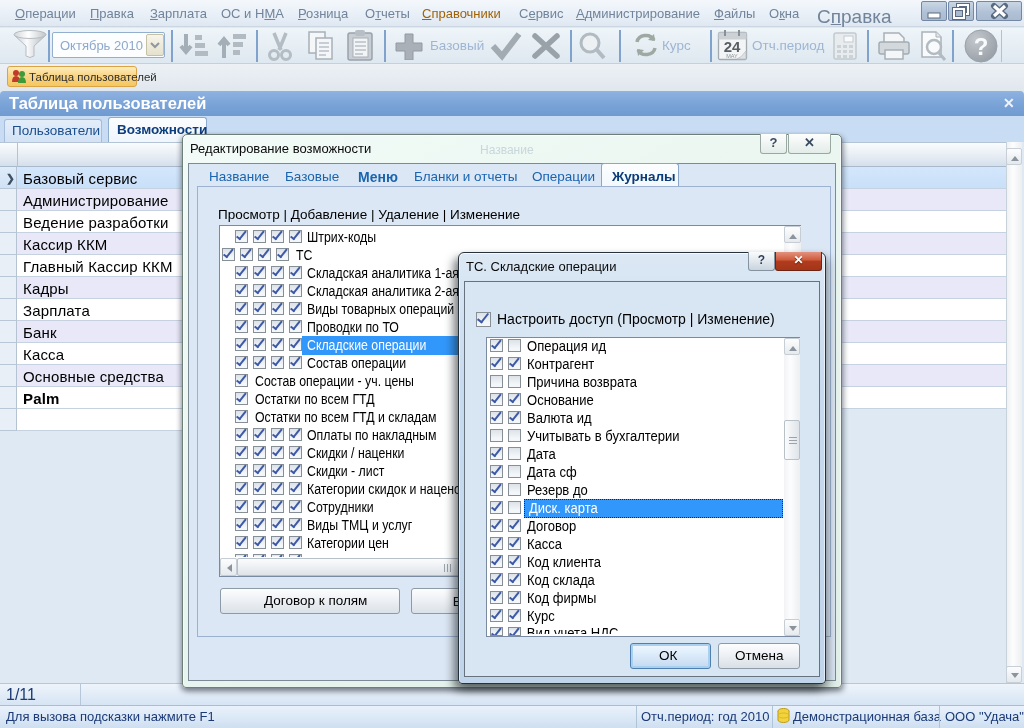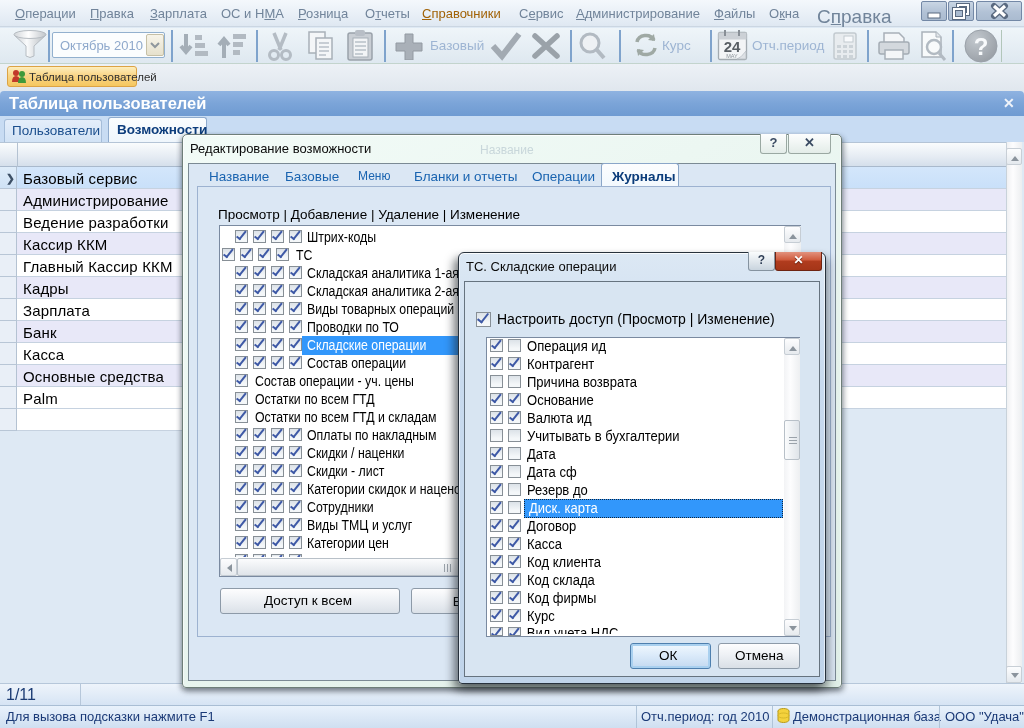--- a/index.html
+++ b/index.html
@@ -224,21 +224,21 @@
 <div class="ab" style="left:0;top:321px;width:17px;height:22px;background:#e9eff7;border-bottom:1px solid #b8c6d6;border-right:1px solid #b4c2d2;"></div>
 <div class="t" style="left:23px;top:324px;font-size:15px;color:#000;font-weight:normal;letter-spacing:0.15px;">Банк</div>
 <div class="ab" style="left:17px;top:343px;width:989px;height:22px;background:#ffffff;border-bottom:1px solid #c6d2e0;"></div>
 <div class="ab" style="left:0;top:343px;width:17px;height:22px;background:#e9eff7;border-bottom:1px solid #b8c6d6;border-right:1px solid #b4c2d2;"></div>
 <div class="t" style="left:23px;top:346px;font-size:15px;color:#000;font-weight:normal;letter-spacing:0.15px;">Касса</div>
 <div class="ab" style="left:17px;top:365px;width:989px;height:22px;background:#e8e8f8;border-bottom:1px solid #c6d2e0;"></div>
 <div class="ab" style="left:0;top:365px;width:17px;height:22px;background:#e9eff7;border-bottom:1px solid #b8c6d6;border-right:1px solid #b4c2d2;"></div>
 <div class="t" style="left:23px;top:368px;font-size:15px;color:#000;font-weight:normal;letter-spacing:0.15px;">Основные средства</div>
 <div class="ab" style="left:17px;top:387px;width:989px;height:22px;background:#ffffff;border-bottom:1px solid #c6d2e0;"></div>
 <div class="ab" style="left:0;top:387px;width:17px;height:22px;background:#e9eff7;border-bottom:1px solid #b8c6d6;border-right:1px solid #b4c2d2;"></div>
-<div class="t" style="left:23px;top:390px;font-size:15px;color:#000;font-weight:normal;letter-spacing:0.15px;">Palm</div>
+<div class="t" style="left:23px;top:390px;font-size:15px;color:#000;font-weight:bold;letter-spacing:0.15px;">Palm</div>
 <div class="ab" style="left:17px;top:409px;width:348px;height:22px;background:#ffffff;border-bottom:1px solid #c6d2e0;"></div>
 <div class="ab" style="left:0;top:409px;width:17px;height:22px;background:#e9eff7;border-bottom:1px solid #b8c6d6;border-right:1px solid #b4c2d2;"></div>
 <div class="t" style="left:6px;top:172px;font-size:10.5px;color:#3d5066;font-weight:bold;">❯</div>
 <div class="ab" style="left:1006px;top:142px;width:16px;height:541px;background:linear-gradient(90deg,#f0f1f3,#fdfdfe 40%,#eceef0);border-left:1px solid #c8d2da;"></div>
 <div class="ab" style="left:1006px;top:148px;width:16px;height:17px;background:linear-gradient(#fcfdfe,#e4e9ee);border:1px solid #c8cfd6;border-radius:2px;">
     <div style="position:absolute;left:4px;top:6px;width:0;height:0;border:4px solid transparent;border-bottom:5px solid #8b949d;margin-top:-3px"></div>
   </div>
 <div class="ab" style="left:1006px;top:666px;width:16px;height:17px;background:linear-gradient(#fcfdfe,#e4e9ee);border:1px solid #c8cfd6;border-radius:2px;">
     <div style="position:absolute;left:4px;top:6px;width:0;height:0;border:4px solid transparent;border-top:5px solid #8b949d"></div>
   </div>
@@ -263,21 +263,21 @@
 <div class="t" style="left:480px;top:143px;font-size:12px;color:rgba(140,160,180,0.38);font-weight:normal;">Название</div>
 <div class="ab" style="left:760px;top:134px;width:27px;height:20px;background:linear-gradient(#fdfefe,#e3ece8);border:1px solid #9aa8a2;border-top:none;border-radius:0 0 3px 3px;">
     <div style="position:absolute;top:1px;width:100%;text-align:center;font-size:13px;font-weight:bold;color:#3a4a62">?</div>
   </div>
 <div class="ab" style="left:788px;top:134px;width:43px;height:20px;background:linear-gradient(#fdfefe,#e3ece8);border:1px solid #9aa8a2;border-top:none;border-radius:0 0 3px 3px;">
     <div style="position:absolute;top:1px;width:100%;text-align:center;font-size:13px;font-weight:bold;color:#3a4a62">✕</div>
   </div>
 <div class="ab" style="left:188px;top:163px;width:648px;height:518px;background:#dbe7f4;border:1px solid #7b8a94;"></div>
 <div class="t" style="left:209px;top:169px;font-size:13.5px;color:#1a64b0;font-weight:normal;">Название</div>
 <div class="t" style="left:285px;top:169px;font-size:13.5px;color:#1a64b0;font-weight:normal;">Базовые</div>
-<div class="t" style="left:358px;top:169px;font-size:12px;color:#1a64b0;font-weight:normal;">Меню</div>
+<div class="t" style="left:358px;top:169px;font-size:14px;color:#1a64b0;font-weight:bold;">Меню</div>
 <div class="t" style="left:414px;top:169px;font-size:13.5px;color:#1a64b0;font-weight:normal;">Бланки и отчеты</div>
 <div class="t" style="left:532px;top:169px;font-size:13.5px;color:#1a64b0;font-weight:normal;">Операции</div>
 <div class="ab" style="left:601px;top:163px;width:78px;height:24px;background:linear-gradient(#fcfdfe,#f2f8fd);border:1px solid #8aa6c8;border-bottom:none;border-radius:3px 3px 0 0;"></div>
 <div class="t" style="left:612px;top:169px;font-size:13.5px;color:#0b3c7a;font-weight:bold;">Журналы</div>
 <div class="ab" style="left:197px;top:186px;width:634px;height:451px;border:1px solid #9db2d0;background:#dbe7f4;"></div>
 <div class="t" style="left:218px;top:207px;font-size:13.5px;color:#000;font-weight:normal;">Просмотр | Добавление | Удаление | Изменение</div>
 <div class="ab" style="left:219px;top:225px;width:582px;height:352px;background:#fff;border:1px solid #7a8aa0;"></div>
 <span class="cb c" style="left:235px;top:230px"></span>
 <span class="cb c" style="left:253px;top:230px"></span>
 <span class="cb c" style="left:271px;top:230px"></span>
@@ -372,21 +372,21 @@
 <div class="ab" style="left:220px;top:558px;width:17px;height:18px;background:linear-gradient(#fdfdfe,#e6eaee);border:1px solid #c6cdd4;border-radius:2px;">
     <div style="position:absolute;left:5px;top:5px;width:0;height:0;border:4px solid transparent;border-right:5px solid #8b949d;margin-left:-3px"></div>
   </div>
 <div class="ab" style="left:783px;top:558px;width:17px;height:18px;background:linear-gradient(#fdfdfe,#e6eaee);border:1px solid #c6cdd4;border-radius:2px;">
     <div style="position:absolute;left:5px;top:5px;width:0;height:0;border:4px solid transparent;border-left:5px solid #8b949d"></div>
   </div>
 <div class="ab" style="left:237px;top:558px;width:323px;height:18px;background:linear-gradient(#fbfcfd,#dfe4e9);border:1px solid #b8c0c8;border-radius:2px;">
     <div style="position:absolute;left:206px;top:5px;width:1px;height:8px;background:#9aa2aa;box-shadow:3px 0 0 #9aa2aa,6px 0 0 #9aa2aa"></div>
   </div>
 <div class="ab" style="left:220px;top:588px;width:180px;height:26px;background:linear-gradient(#fdfdfe,#eef1f5 45%,#dbe1e8);border:1px solid #8d9aa8;border-radius:3px;"></div>
-<div class="t" style="left:264px;top:593px;font-size:13.5px;color:#000;font-weight:normal;">Доступ к всем</div>
+<div class="t" style="left:264px;top:593px;font-size:13.5px;color:#000;font-weight:normal;">Договор к полям</div>
 <div class="ab" style="left:411px;top:588px;width:163px;height:26px;background:linear-gradient(#fdfdfe,#eef1f5 45%,#dbe1e8);border:1px solid #8d9aa8;border-radius:3px;text-align:center;">
     <div style="margin-top:5px;font-size:13.5px;color:#000">Выбрать все</div>
   </div>
 <div class="ab" style="left:458px;top:252px;width:368px;height:432px;background:linear-gradient(#dfeaf6,#c6d8ec 8%,#cuddled 0);background:linear-gradient(#dce8f4,#c8daee 30%,#c0d4ea);border:1px solid #27313c;border-radius:6px 6px 4px 4px;box-shadow:-5px 6px 9px rgba(30,35,40,0.5),3px 5px 8px rgba(30,35,40,0.4),inset 0 1px 0 rgba(255,255,255,0.8),inset 1px 0 0 rgba(255,255,255,0.55),inset -1px 0 0 rgba(255,255,255,0.55);"></div>
 <div class="t" style="left:466px;top:259px;font-size:13px;color:#0a0a0a;font-weight:normal;">ТС. Складские операции</div>
 <div class="ab" style="left:748px;top:252px;width:27px;height:19px;background:linear-gradient(#fafcfd,#c9d4de);border:1px solid #8593a0;border-top:none;border-radius:0 0 3px 3px;">
     <div style="position:absolute;top:1px;width:100%;text-align:center;font-size:12px;font-weight:bold;color:#2e3e56;text-shadow:0 0 1px #fff">?</div>
   </div>
 <div class="ab" style="left:775px;top:252px;width:47px;height:19px;background:linear-gradient(#e2927e,#cf5a3c 45%,#b13c1e 50%,#a43518);border:1px solid #6e2412;border-top:none;border-radius:0 0 3px 3px;">
     <div style="position:absolute;top:1px;width:100%;text-align:center;font-size:12px;font-weight:bold;color:#fff;text-shadow:0 1px 1px #5e1e0e">✕</div>

